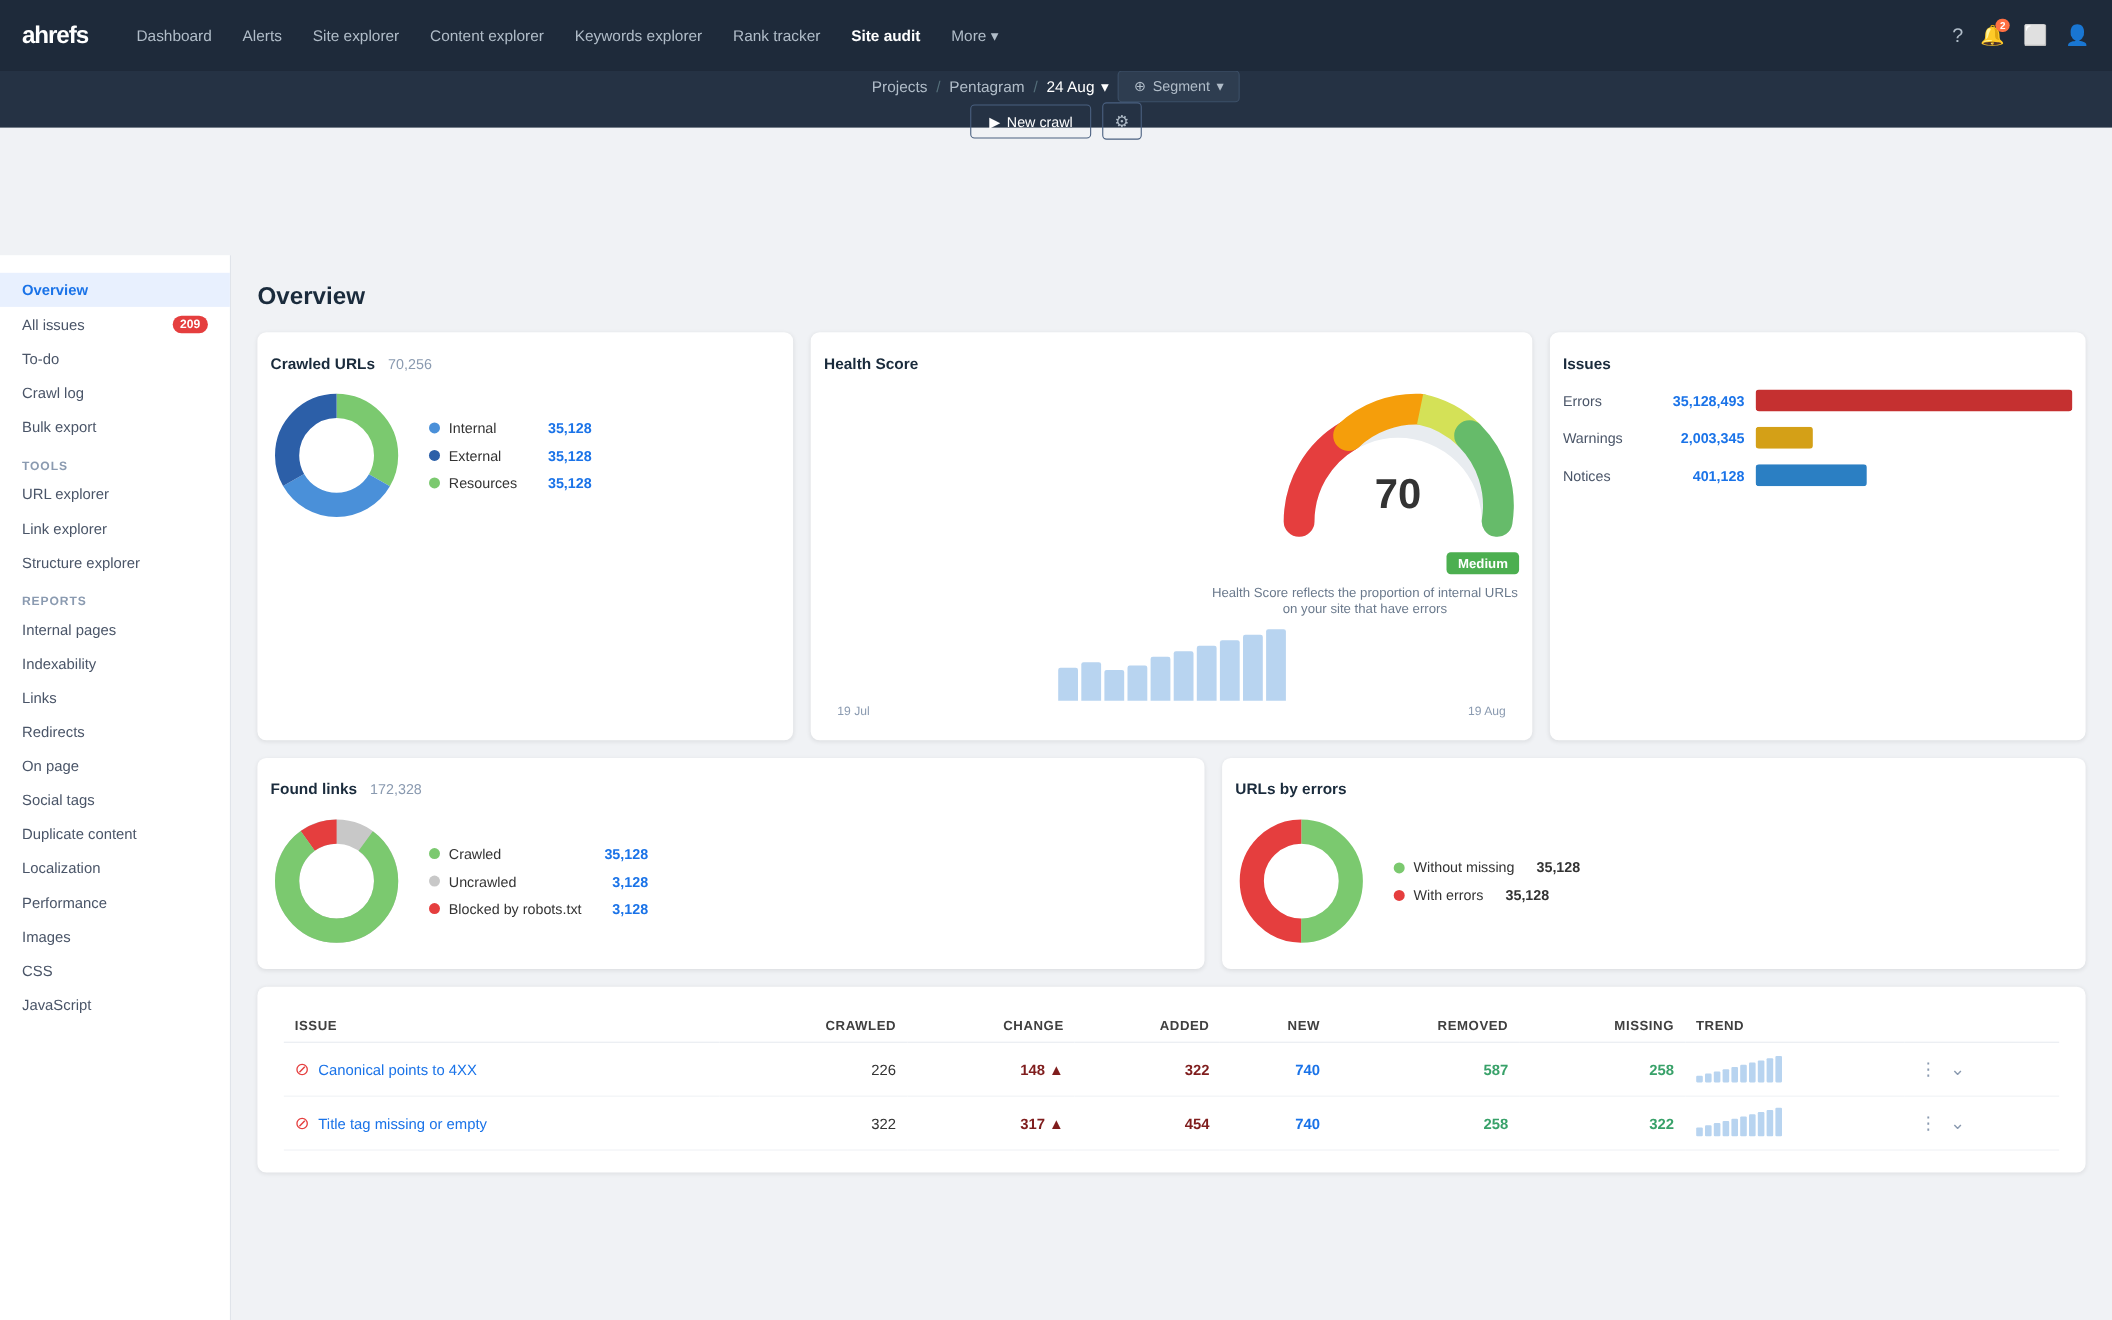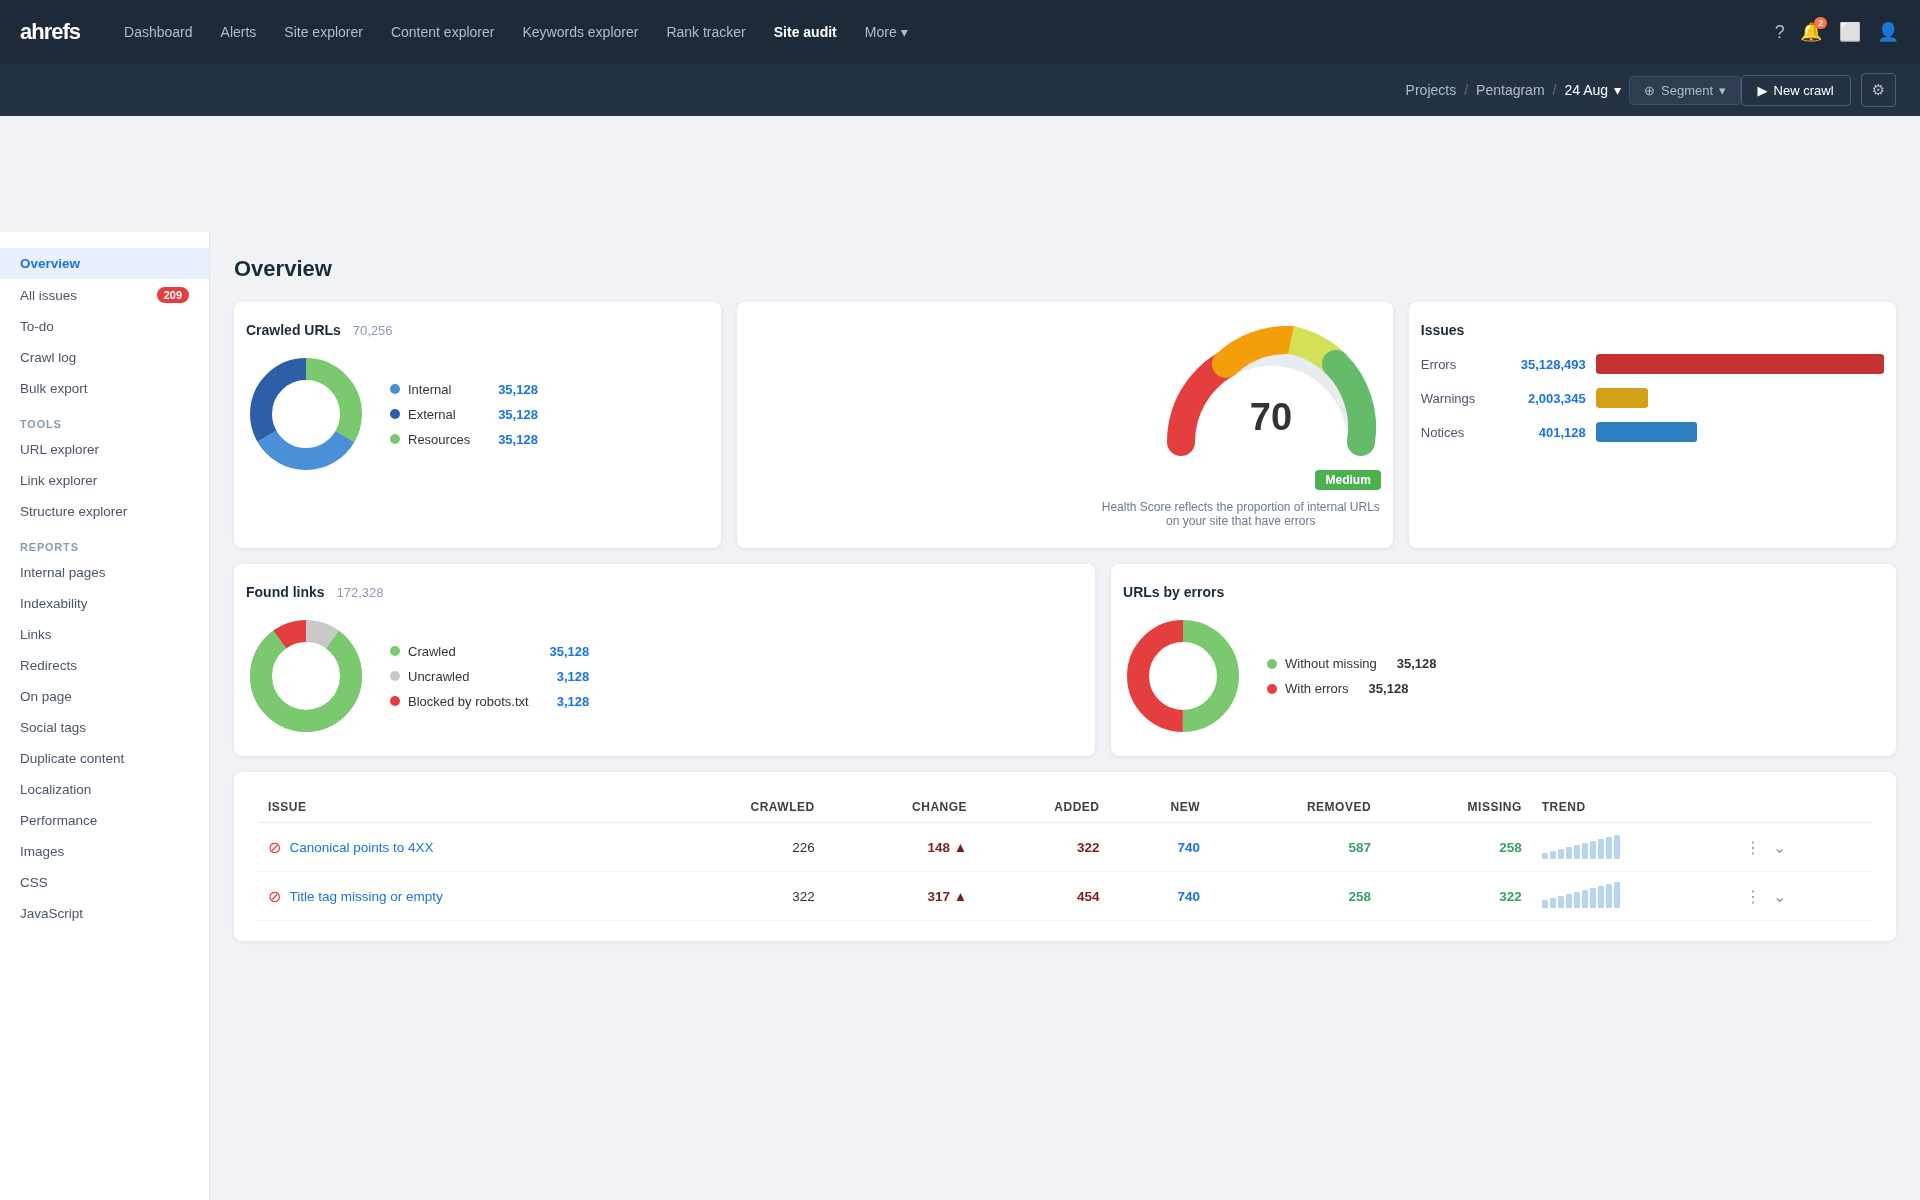--- a/index.html
+++ b/index.html
@@ -51,21 +51,22 @@
     .more-btn { display: flex; align-items: center; gap: 4px; }
 
     
     .breadcrumb-bar {
       background: #253244;
       display: flex;
       align-items: center;
       padding: 0 24px;
       height: 52px;
       margin-top: 64px;
-      justify-content: flex-end;
+      justify-content: space-between;
+      flex-direction: column;
     }
     .breadcrumb { display: flex; align-items: center; gap: 8px; color: #b0bcc8; font-size: 14px; }
     .breadcrumb a { color: #b0bcc8; text-decoration: none; }
     .breadcrumb .sep { color: #546e7a; }
     .breadcrumb .current { color: #fff; display: flex; align-items: center; gap: 6px; }
     .segment-btn {
       background: #2e3d50;
       border: 1px solid #3d5068;
       color: #b0bcc8;
       padding: 6px 14px;
@@ -340,40 +341,59 @@
             <div class="legend-item">
               <span class="legend-dot" style="background:#7bc96f"></span>
               <span>Resources</span>
               <span class="legend-value" style="color:#1a73e8">35,128</span>
             </div>
           </div>
         </div>
       </div>
 
       <div class="card health-card">
+        <div class="card-title">Health Score</div>
         <div class="health-inner">
           <div class="gauge-container">
             <svg width="220" height="140" viewBox="0 0 220 140">
 
               <path d="M 20 120 A 90 90 0 0 1 200 120" fill="none" stroke="#e8ecf0" stroke-width="28" stroke-linecap="round"></path>
 
               <path d="M 20 120 A 90 90 0 0 1 65 42" fill="none" stroke="#e53e3e" stroke-width="28" stroke-linecap="round"></path>
 
               <path d="M 65 42 A 90 90 0 0 1 130 18" fill="none" stroke="#f59e0b" stroke-width="28" stroke-linecap="round"></path>
 
               <path d="M 130 18 A 90 90 0 0 1 175 42" fill="none" stroke="#d4e157" stroke-width="28"></path>
 
               <path d="M 175 42 A 90 90 0 0 1 200 120" fill="none" stroke="#66bb6a" stroke-width="28" stroke-linecap="round"></path>
 
               <text x="110" y="108" text-anchor="middle" font-size="38" font-weight="700" fill="#333">70</text>
             </svg>
           </div>
           <span class="gauge-label">Medium</span>
           <p class="health-desc">Health Score reflects the proportion of internal URLs on your site that have errors</p>
 
+          <div style="width: 100%; margin-top: 12px; padding: 0 10px;">
+            <div style="display: flex; align-items: flex-end; justify-content: center; gap: 3px; height: 65px;">
+              <div style="background:#b8d4f0; width:18px; height:30px; border-radius:2px 2px 0 0;"></div>
+              <div style="background:#b8d4f0; width:18px; height:35px; border-radius:2px 2px 0 0;"></div>
+              <div style="background:#b8d4f0; width:18px; height:28px; border-radius:2px 2px 0 0;"></div>
+              <div style="background:#b8d4f0; width:18px; height:32px; border-radius:2px 2px 0 0;"></div>
+              <div style="background:#b8d4f0; width:18px; height:40px; border-radius:2px 2px 0 0;"></div>
+              <div style="background:#b8d4f0; width:18px; height:45px; border-radius:2px 2px 0 0;"></div>
+              <div style="background:#b8d4f0; width:18px; height:50px; border-radius:2px 2px 0 0;"></div>
+              <div style="background:#b8d4f0; width:18px; height:55px; border-radius:2px 2px 0 0;"></div>
+              <div style="background:#b8d4f0; width:18px; height:60px; border-radius:2px 2px 0 0;"></div>
+              <div style="background:#b8d4f0; width:18px; height:65px; border-radius:2px 2px 0 0;"></div>
+            </div>
+            <div style="display: flex; justify-content: space-between; font-size:11px; color:#8a9ab0; margin-top:4px; padding: 0 2px;">
+              <span>19 Jul</span>
+              <span>19 Aug</span>
+            </div>
+          </div>
         </div>
       </div>
 
       <div class="card issues-card">
         <div class="card-title">Issues</div>
         <div class="issue-row">
           <span class="issue-label">Errors</span>
           <span class="issue-value">35,128,493</span>
           <div class="issue-bar-wrap">
             <div class="issue-bar" style="background:#c53030; width: 100%;"></div>

